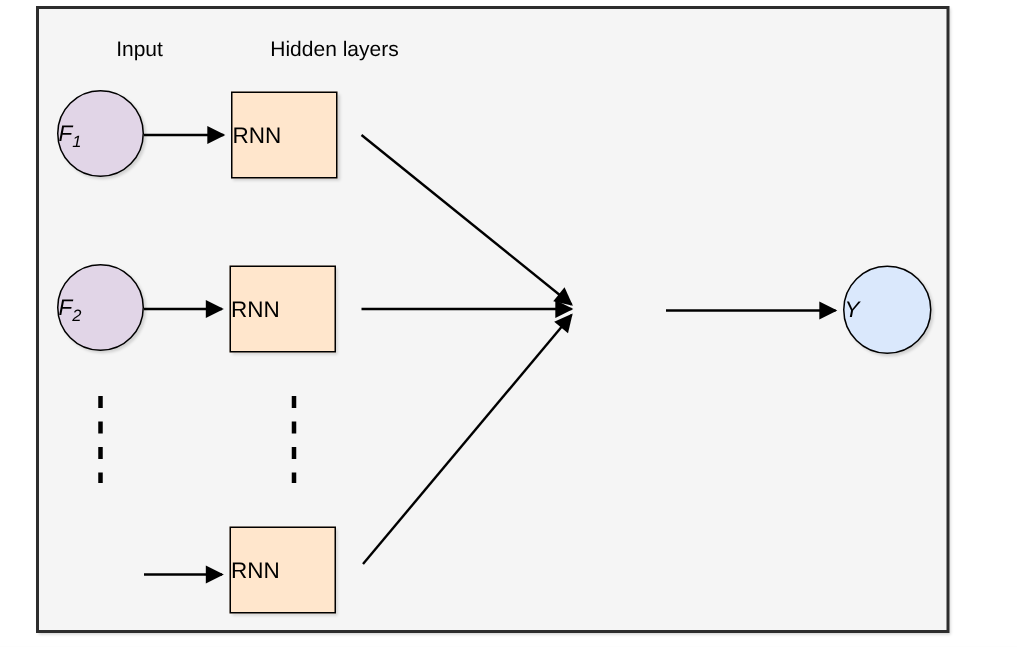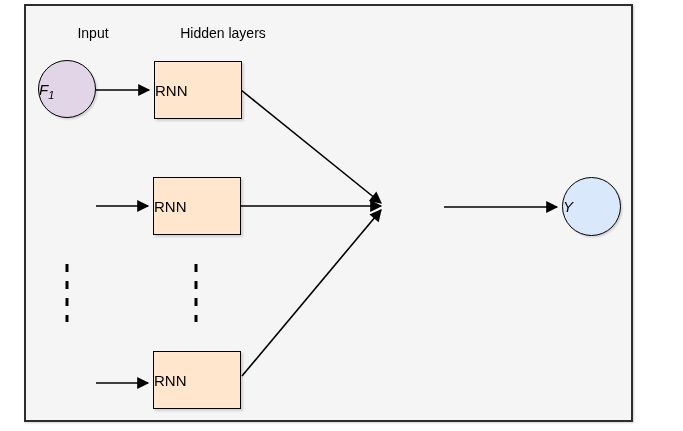--- a/index.html
+++ b/index.html
@@ -18,21 +18,21 @@
   line.arrow{stroke:var(--arrow);stroke-width:1.6;}
   line.dashed{stroke:var(--arrow);stroke-width:3;stroke-dasharray:8 9;}
   .arrowhead{fill:var(--arrow);}
   .col-label{position:absolute;transform:translate(-50%,-50%);z-index:2;
     font-size:14px;line-height:21px;text-align:center;white-space:pre-line;margin-left:25px;}
   .node{position:absolute;z-index:2;display:flex;align-items:center;justify-content:flex-start;
     border:1.5px solid var(--node-border);font-size:15px;
     box-shadow:1.5px 1.5px 2px rgba(0,0,0,0.15);}
   .circle{border-radius:50%;}
   .input-node{width:58px;height:58px;background:var(--input-fill);}
-  .hidden-node{width:88px;height:58px;background:var(--hidden-fill);}
+  .hidden-node{width:71px;height:58px;background:var(--hidden-fill);}
   .fc-node{width:57px;height:59px;background:var(--fc-fill);}
   .output-node{width:59px;height:59px;background:var(--output-fill);font-style:italic;}
   .f-label{font-style:italic;font-size:15px;}
   .f-label sub{font-size:11px;line-height:0;}
 </style>
 </head>
 <body>
 
 <div class="canvas">
 
@@ -54,20 +54,23 @@
     <line class="dashed" x1="67" y1="264" x2="67" y2="322"></line>
     <line class="dashed" x1="196" y1="264" x2="196" y2="322"></line>
   </svg>
 
   <div class="col-label" style="left:68px;top:33px">Input</div>
   <div class="col-label" style="left:198px;top:33px">Hidden layers</div>
 
   <div class="node circle input-node" style="left:38px;top:60px">
     <span class="f-label"><i>F</i><sub>1</sub></span>
   </div>
+  <div class="node circle input-node" style="left:38px;top:176px">
+    <span class="f-label"><i>F</i><sub>2</sub></span>
+  </div>
 
   <div class="node hidden-node" style="left:154px;top:61px">
     <span>RNN</span>
   </div>
   <div class="node hidden-node" style="left:153px;top:177px">
     <span>RNN</span>
   </div>
   <div class="node hidden-node" style="left:153px;top:351px">
     <span>RNN</span>
   </div>

